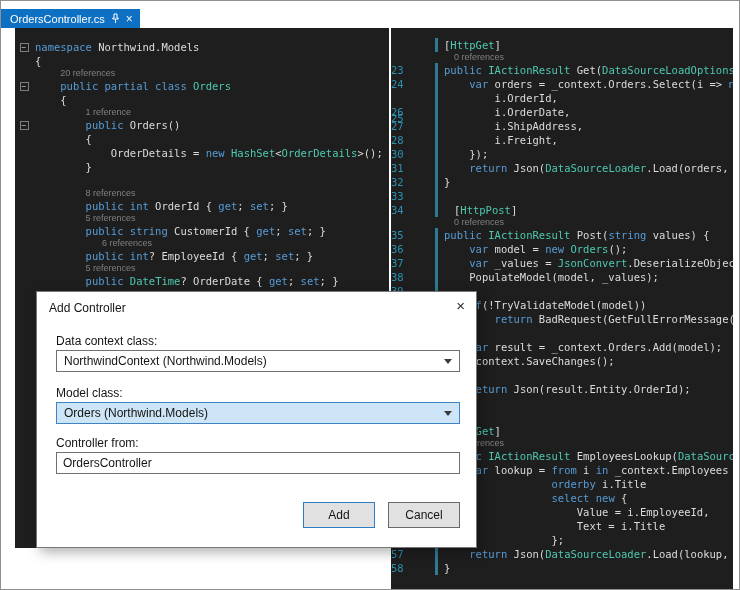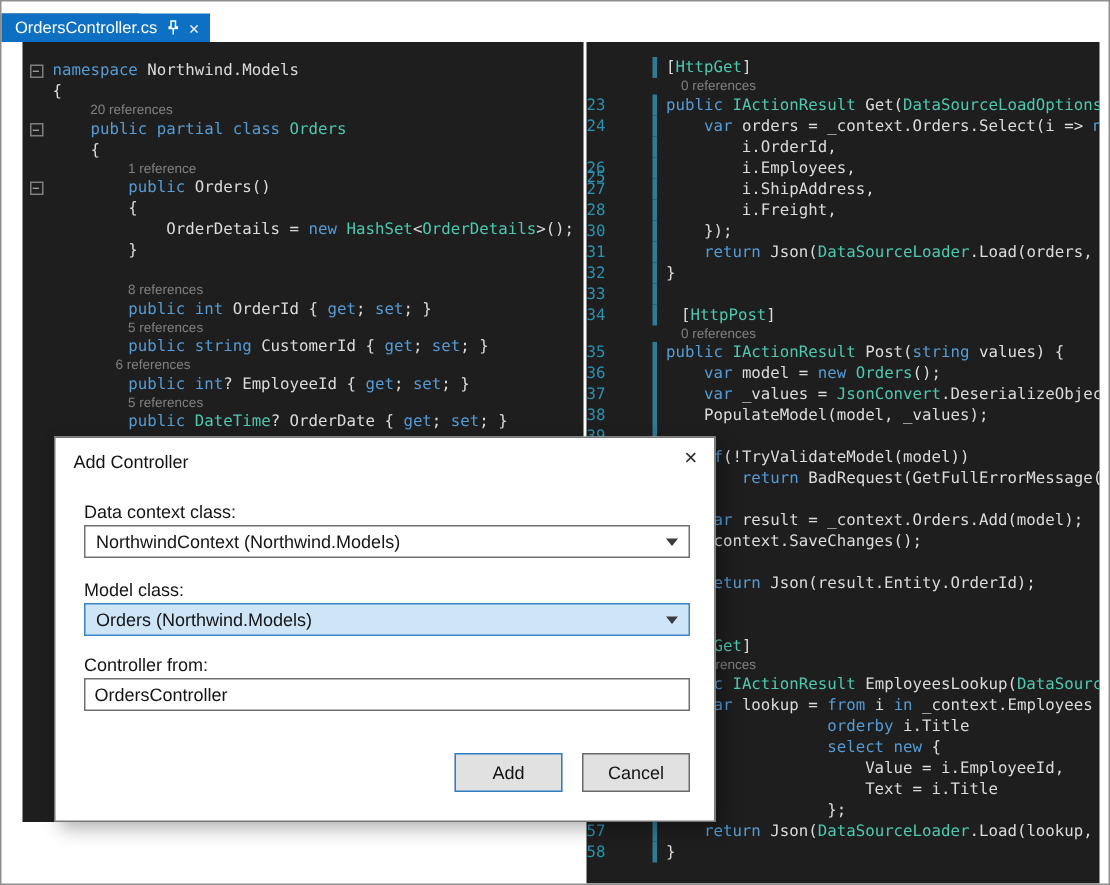--- a/index.html
+++ b/index.html
@@ -78,32 +78,32 @@
       <div class="row cl" style="color: rgb(128, 128, 128); padding-left: 70.4px;">1 reference</div>
       <div class="row"><span class="fold"><span class="foldbox">−</span></span><span class="codeseg" style="padding-left: 2px;"><span style="color: rgb(220, 220, 220);">        </span><span style="color: rgb(86, 156, 214);">public</span><span style="color: rgb(220, 220, 220);"> Orders()</span></span></div>
       <div class="row"><span class="fold"></span><span class="codeseg" style="padding-left: 2px;"><span style="color: rgb(220, 220, 220);">        {</span></span></div>
       <div class="row"><span class="fold"></span><span class="codeseg" style="padding-left: 2px;"><span style="color: rgb(220, 220, 220);">            OrderDetails = </span><span style="color: rgb(86, 156, 214);">new</span><span style="color: rgb(220, 220, 220);"> </span><span style="color: rgb(78, 201, 176);">HashSet</span><span style="color: rgb(220, 220, 220);">&lt;</span><span style="color: rgb(78, 201, 176);">OrderDetails</span><span style="color: rgb(220, 220, 220);">&gt;();</span></span></div>
       <div class="row"><span class="fold"></span><span class="codeseg" style="padding-left: 2px;"><span style="color: rgb(220, 220, 220);">        }</span></span></div>
       <div class="row"><span class="fold"></span><span class="codeseg" style="padding-left: 2px;"></span></div>
       <div class="row cl" style="color: rgb(128, 128, 128); padding-left: 70.4px;">8 references</div>
       <div class="row"><span class="fold"></span><span class="codeseg" style="padding-left: 2px;"><span style="color: rgb(220, 220, 220);">        </span><span style="color: rgb(86, 156, 214);">public int</span><span style="color: rgb(220, 220, 220);"> OrderId { </span><span style="color: rgb(86, 156, 214);">get</span><span style="color: rgb(220, 220, 220);">; </span><span style="color: rgb(86, 156, 214);">set</span><span style="color: rgb(220, 220, 220);">; }</span></span></div>
       <div class="row cl" style="color: rgb(128, 128, 128); padding-left: 70.4px;">5 references</div>
       <div class="row"><span class="fold"></span><span class="codeseg" style="padding-left: 2px;"><span style="color: rgb(220, 220, 220);">        </span><span style="color: rgb(86, 156, 214);">public string</span><span style="color: rgb(220, 220, 220);"> CustomerId { </span><span style="color: rgb(86, 156, 214);">get</span><span style="color: rgb(220, 220, 220);">; </span><span style="color: rgb(86, 156, 214);">set</span><span style="color: rgb(220, 220, 220);">; }</span></span></div>
-      <div class="row cl" style="color: rgb(128, 128, 128); padding-left: 62px;">6 references</div>
+      <div class="row cl" style="color: rgb(128, 128, 128); padding-left: 87px;">6 references</div>
       <div class="row"><span class="fold"></span><span class="codeseg" style="padding-left: 2px;"><span style="color: rgb(220, 220, 220);">        </span><span style="color: rgb(86, 156, 214);">public int</span><span style="color: rgb(220, 220, 220);">? EmployeeId { </span><span style="color: rgb(86, 156, 214);">get</span><span style="color: rgb(220, 220, 220);">; </span><span style="color: rgb(86, 156, 214);">set</span><span style="color: rgb(220, 220, 220);">; }</span></span></div>
       <div class="row cl" style="color: rgb(128, 128, 128); padding-left: 70.4px;">5 references</div>
       <div class="row"><span class="fold"></span><span class="codeseg" style="padding-left: 2px;"><span style="color: rgb(220, 220, 220);">        </span><span style="color: rgb(86, 156, 214);">public </span><span style="color: rgb(78, 201, 176);">DateTime</span><span style="color: rgb(220, 220, 220);">? OrderDate { </span><span style="color: rgb(86, 156, 214);">get</span><span style="color: rgb(220, 220, 220);">; </span><span style="color: rgb(86, 156, 214);">set</span><span style="color: rgb(220, 220, 220);">; }</span></span></div>
     </div>
   <div class="ed ed-right" id="ed-right" style="background: rgb(30, 30, 30); color: rgb(220, 220, 220);">
       <div class="row"><span class="ln" style="color: rgb(43, 145, 175);"></span><span class="chg" style="background: rgb(47, 122, 148);"></span><span class="codeseg" style="padding-left: 6px;"><span style="color: rgb(220, 220, 220);">[</span><span style="color: rgb(78, 201, 176);">HttpGet</span><span style="color: rgb(220, 220, 220);">]</span></span></div>
       <div class="row cl" style="color: rgb(128, 128, 128); padding-left: 63px;">0 references</div>
       <div class="row"><span class="ln" style="color: rgb(43, 145, 175);">23</span><span class="chg" style="background: rgb(47, 122, 148);"></span><span class="codeseg" style="padding-left: 6px;"><span style="color: rgb(86, 156, 214);">public</span><span style="color: rgb(220, 220, 220);"> </span><span style="color: rgb(78, 201, 176);">IActionResult</span><span style="color: rgb(220, 220, 220);"> Get(</span><span style="color: rgb(78, 201, 176);">DataSourceLoadOptions</span></span></div>
       <div class="row"><span class="ln" style="color: rgb(43, 145, 175);">24</span><span class="chg" style="background: rgb(47, 122, 148);"></span><span class="codeseg" style="padding-left: 6px;"><span style="color: rgb(220, 220, 220);">    </span><span style="color: rgb(86, 156, 214);">var</span><span style="color: rgb(220, 220, 220);"> orders = _context.Orders.Select(i =&gt; </span><span style="color: rgb(86, 156, 214);">new</span></span></div>
       <div class="row"><span class="ln" style="color: rgb(43, 145, 175); margin-top: 40px;">25</span><span class="chg" style="background: rgb(47, 122, 148);"></span><span class="codeseg" style="padding-left: 6px;"><span style="color: rgb(220, 220, 220);">        i.OrderId,</span></span></div>
-      <div class="row"><span class="ln" style="color: rgb(43, 145, 175);">26</span><span class="chg" style="background: rgb(47, 122, 148);"></span><span class="codeseg" style="padding-left: 6px;"><span style="color: rgb(220, 220, 220);">        i.Employees,</span></span></div>
+      <div class="row"><span class="ln" style="color: rgb(43, 145, 175);">26</span><span class="chg" style="background: rgb(47, 122, 148);"></span><span class="codeseg" style="padding-left: 6px;"><span style="color: rgb(220, 220, 220);">        i.OrderDate,</span></span></div>
       <div class="row"><span class="ln" style="color: rgb(43, 145, 175);">27</span><span class="chg" style="background: rgb(47, 122, 148);"></span><span class="codeseg" style="padding-left: 6px;"><span style="color: rgb(220, 220, 220);">        i.ShipAddress,</span></span></div>
       <div class="row"><span class="ln" style="color: rgb(43, 145, 175);">28</span><span class="chg" style="background: rgb(47, 122, 148);"></span><span class="codeseg" style="padding-left: 6px;"><span style="color: rgb(220, 220, 220);">        i.Freight,</span></span></div>
       <div class="row"><span class="ln" style="color: rgb(43, 145, 175);">30</span><span class="chg" style="background: rgb(47, 122, 148);"></span><span class="codeseg" style="padding-left: 6px;"><span style="color: rgb(220, 220, 220);">    });</span></span></div>
       <div class="row"><span class="ln" style="color: rgb(43, 145, 175);">31</span><span class="chg" style="background: rgb(47, 122, 148);"></span><span class="codeseg" style="padding-left: 6px;"><span style="color: rgb(220, 220, 220);">    </span><span style="color: rgb(86, 156, 214);">return</span><span style="color: rgb(220, 220, 220);"> Json(</span><span style="color: rgb(78, 201, 176);">DataSourceLoader</span><span style="color: rgb(220, 220, 220);">.Load(orders, loadOptions));</span></span></div>
       <div class="row"><span class="ln" style="color: rgb(43, 145, 175);">32</span><span class="chg" style="background: rgb(47, 122, 148);"></span><span class="codeseg" style="padding-left: 6px;"><span style="color: rgb(220, 220, 220);">}</span></span></div>
       <div class="row"><span class="ln" style="color: rgb(43, 145, 175);">33</span><span class="chg" style="background: rgb(47, 122, 148);"></span><span class="codeseg" style="padding-left: 6px;"></span></div>
       <div class="row"><span class="ln" style="color: rgb(43, 145, 175);">34</span><span class="chg" style="background: rgb(47, 122, 148);"></span><span class="codeseg" style="padding-left: 16px;"><span style="color: rgb(220, 220, 220);">[</span><span style="color: rgb(78, 201, 176);">HttpPost</span><span style="color: rgb(220, 220, 220);">]</span></span></div>
       <div class="row cl" style="color: rgb(128, 128, 128); padding-left: 63px;">0 references</div>
       <div class="row"><span class="ln" style="color: rgb(43, 145, 175);">35</span><span class="chg" style="background: rgb(47, 122, 148);"></span><span class="codeseg" style="padding-left: 6px;"><span style="color: rgb(86, 156, 214);">public</span><span style="color: rgb(220, 220, 220);"> </span><span style="color: rgb(78, 201, 176);">IActionResult</span><span style="color: rgb(220, 220, 220);"> Post(</span><span style="color: rgb(86, 156, 214);">string</span><span style="color: rgb(220, 220, 220);"> values) {</span></span></div>
       <div class="row"><span class="ln" style="color: rgb(43, 145, 175);">36</span><span class="chg" style="background: rgb(47, 122, 148);"></span><span class="codeseg" style="padding-left: 6px;"><span style="color: rgb(220, 220, 220);">    </span><span style="color: rgb(86, 156, 214);">var</span><span style="color: rgb(220, 220, 220);"> model = </span><span style="color: rgb(86, 156, 214);">new</span><span style="color: rgb(220, 220, 220);"> </span><span style="color: rgb(78, 201, 176);">Orders</span><span style="color: rgb(220, 220, 220);">();</span></span></div>

